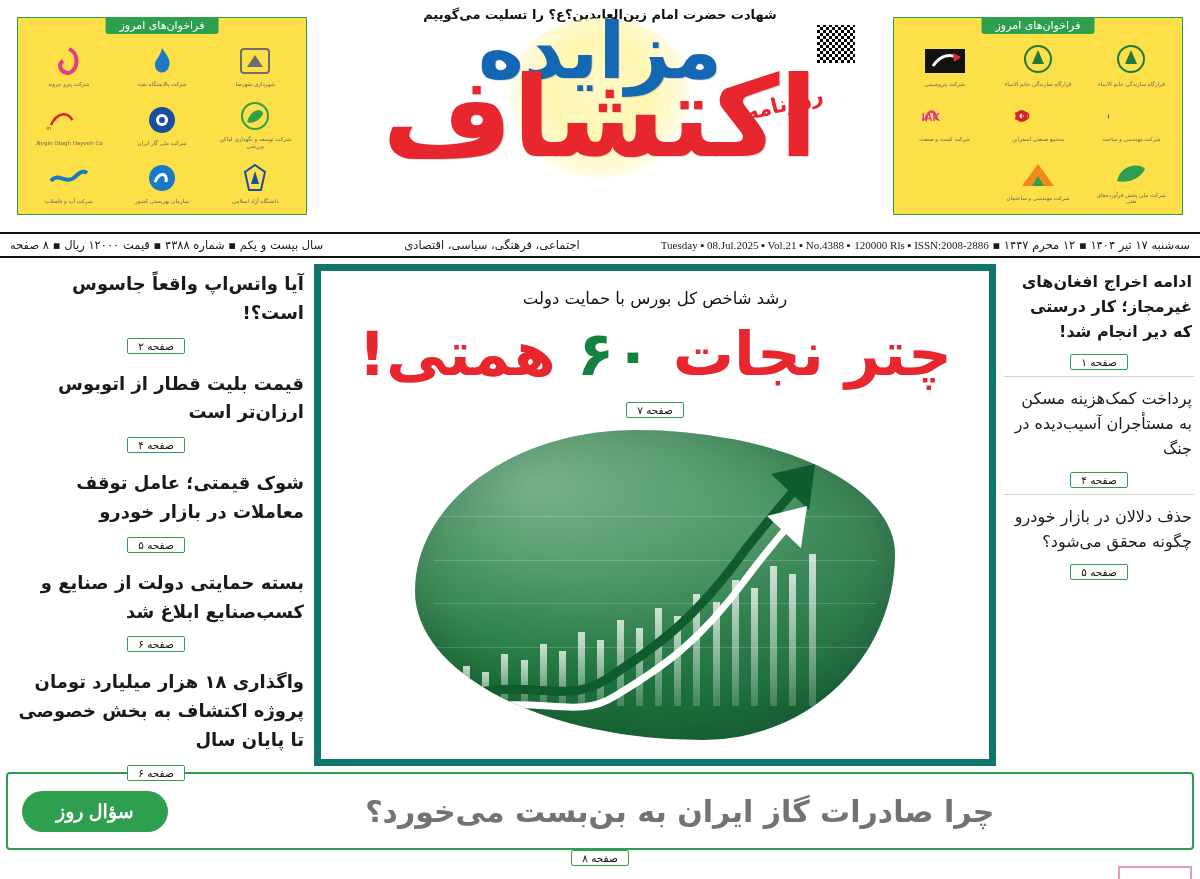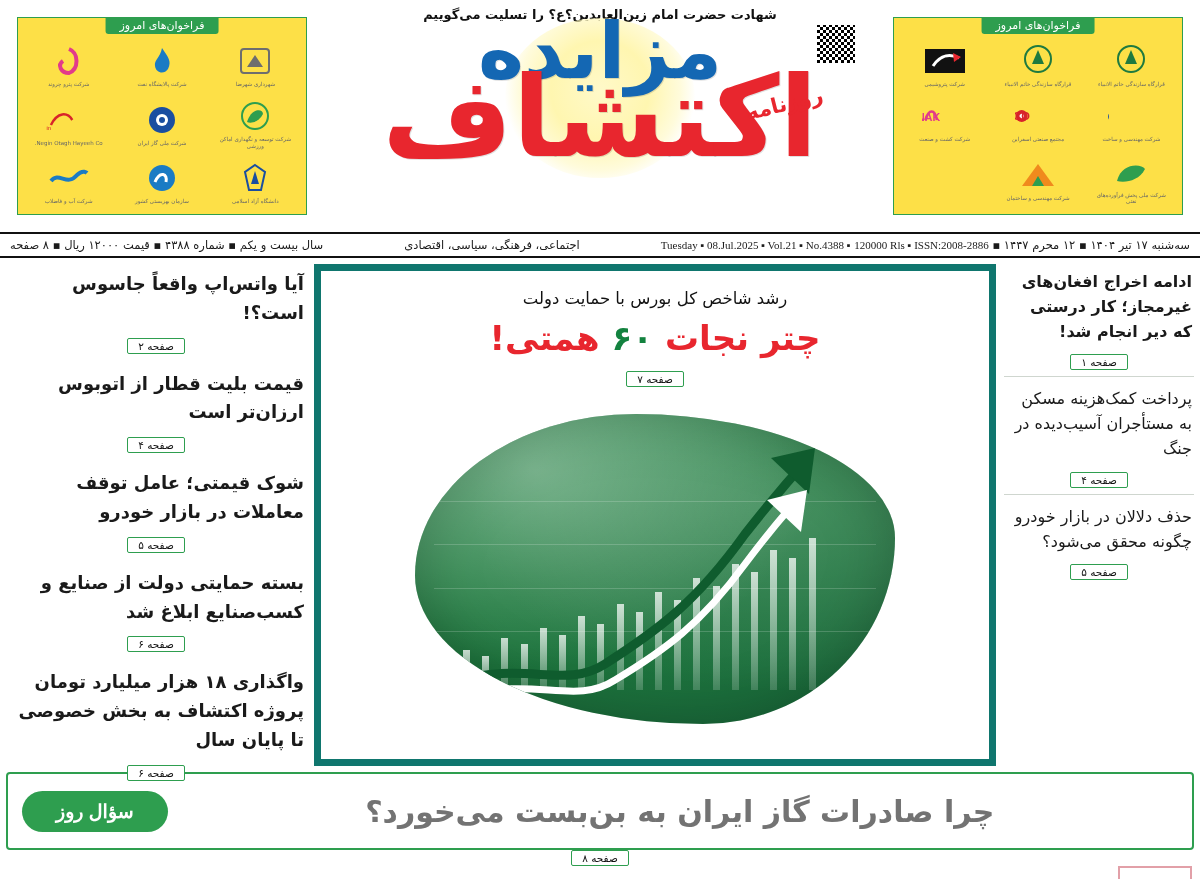--- a/index.html
+++ b/index.html
@@ -108,21 +108,21 @@
   .left-head { font-size:18px; font-weight:bold; line-height:1.6; text-align:right; }
   .left-head.thin { font-weight:bold; }
 
   
   .feature {
     border:7px solid #0f766e; height:100%; padding:12px 14px;
     display:flex; flex-direction:column; align-items:center; direction:rtl;
   }
   .feature-kicker { font-size:16.5px; color:#111; margin-top:6px; }
   .feature-title {
-    font-size:34px; font-weight:bold; color:#e8262e; margin:10px 0 0 0;
+    font-size:61px; font-weight:bold; color:#e8262e; margin:10px 0 0 0;
     letter-spacing:-1px;
   }
   .feature-title .num { color:#13823f; }
   .feature-badge { margin:10px 0 4px;text-align:center; }
   .blob-wrap { flex:1; width:100%; display:flex; align-items:center; justify-content:center; }
   .blob {
     width:480px; height:310px; position:relative; overflow:hidden;
     border-radius:46% 54% 40% 60% / 52% 40% 60% 48%;
     background:linear-gradient(160deg,#2f8f4f 0%,#1f7a3f 45%,#19683a 100%);
     box-shadow:inset 0 0 60px rgba(0,0,0,0.25);

